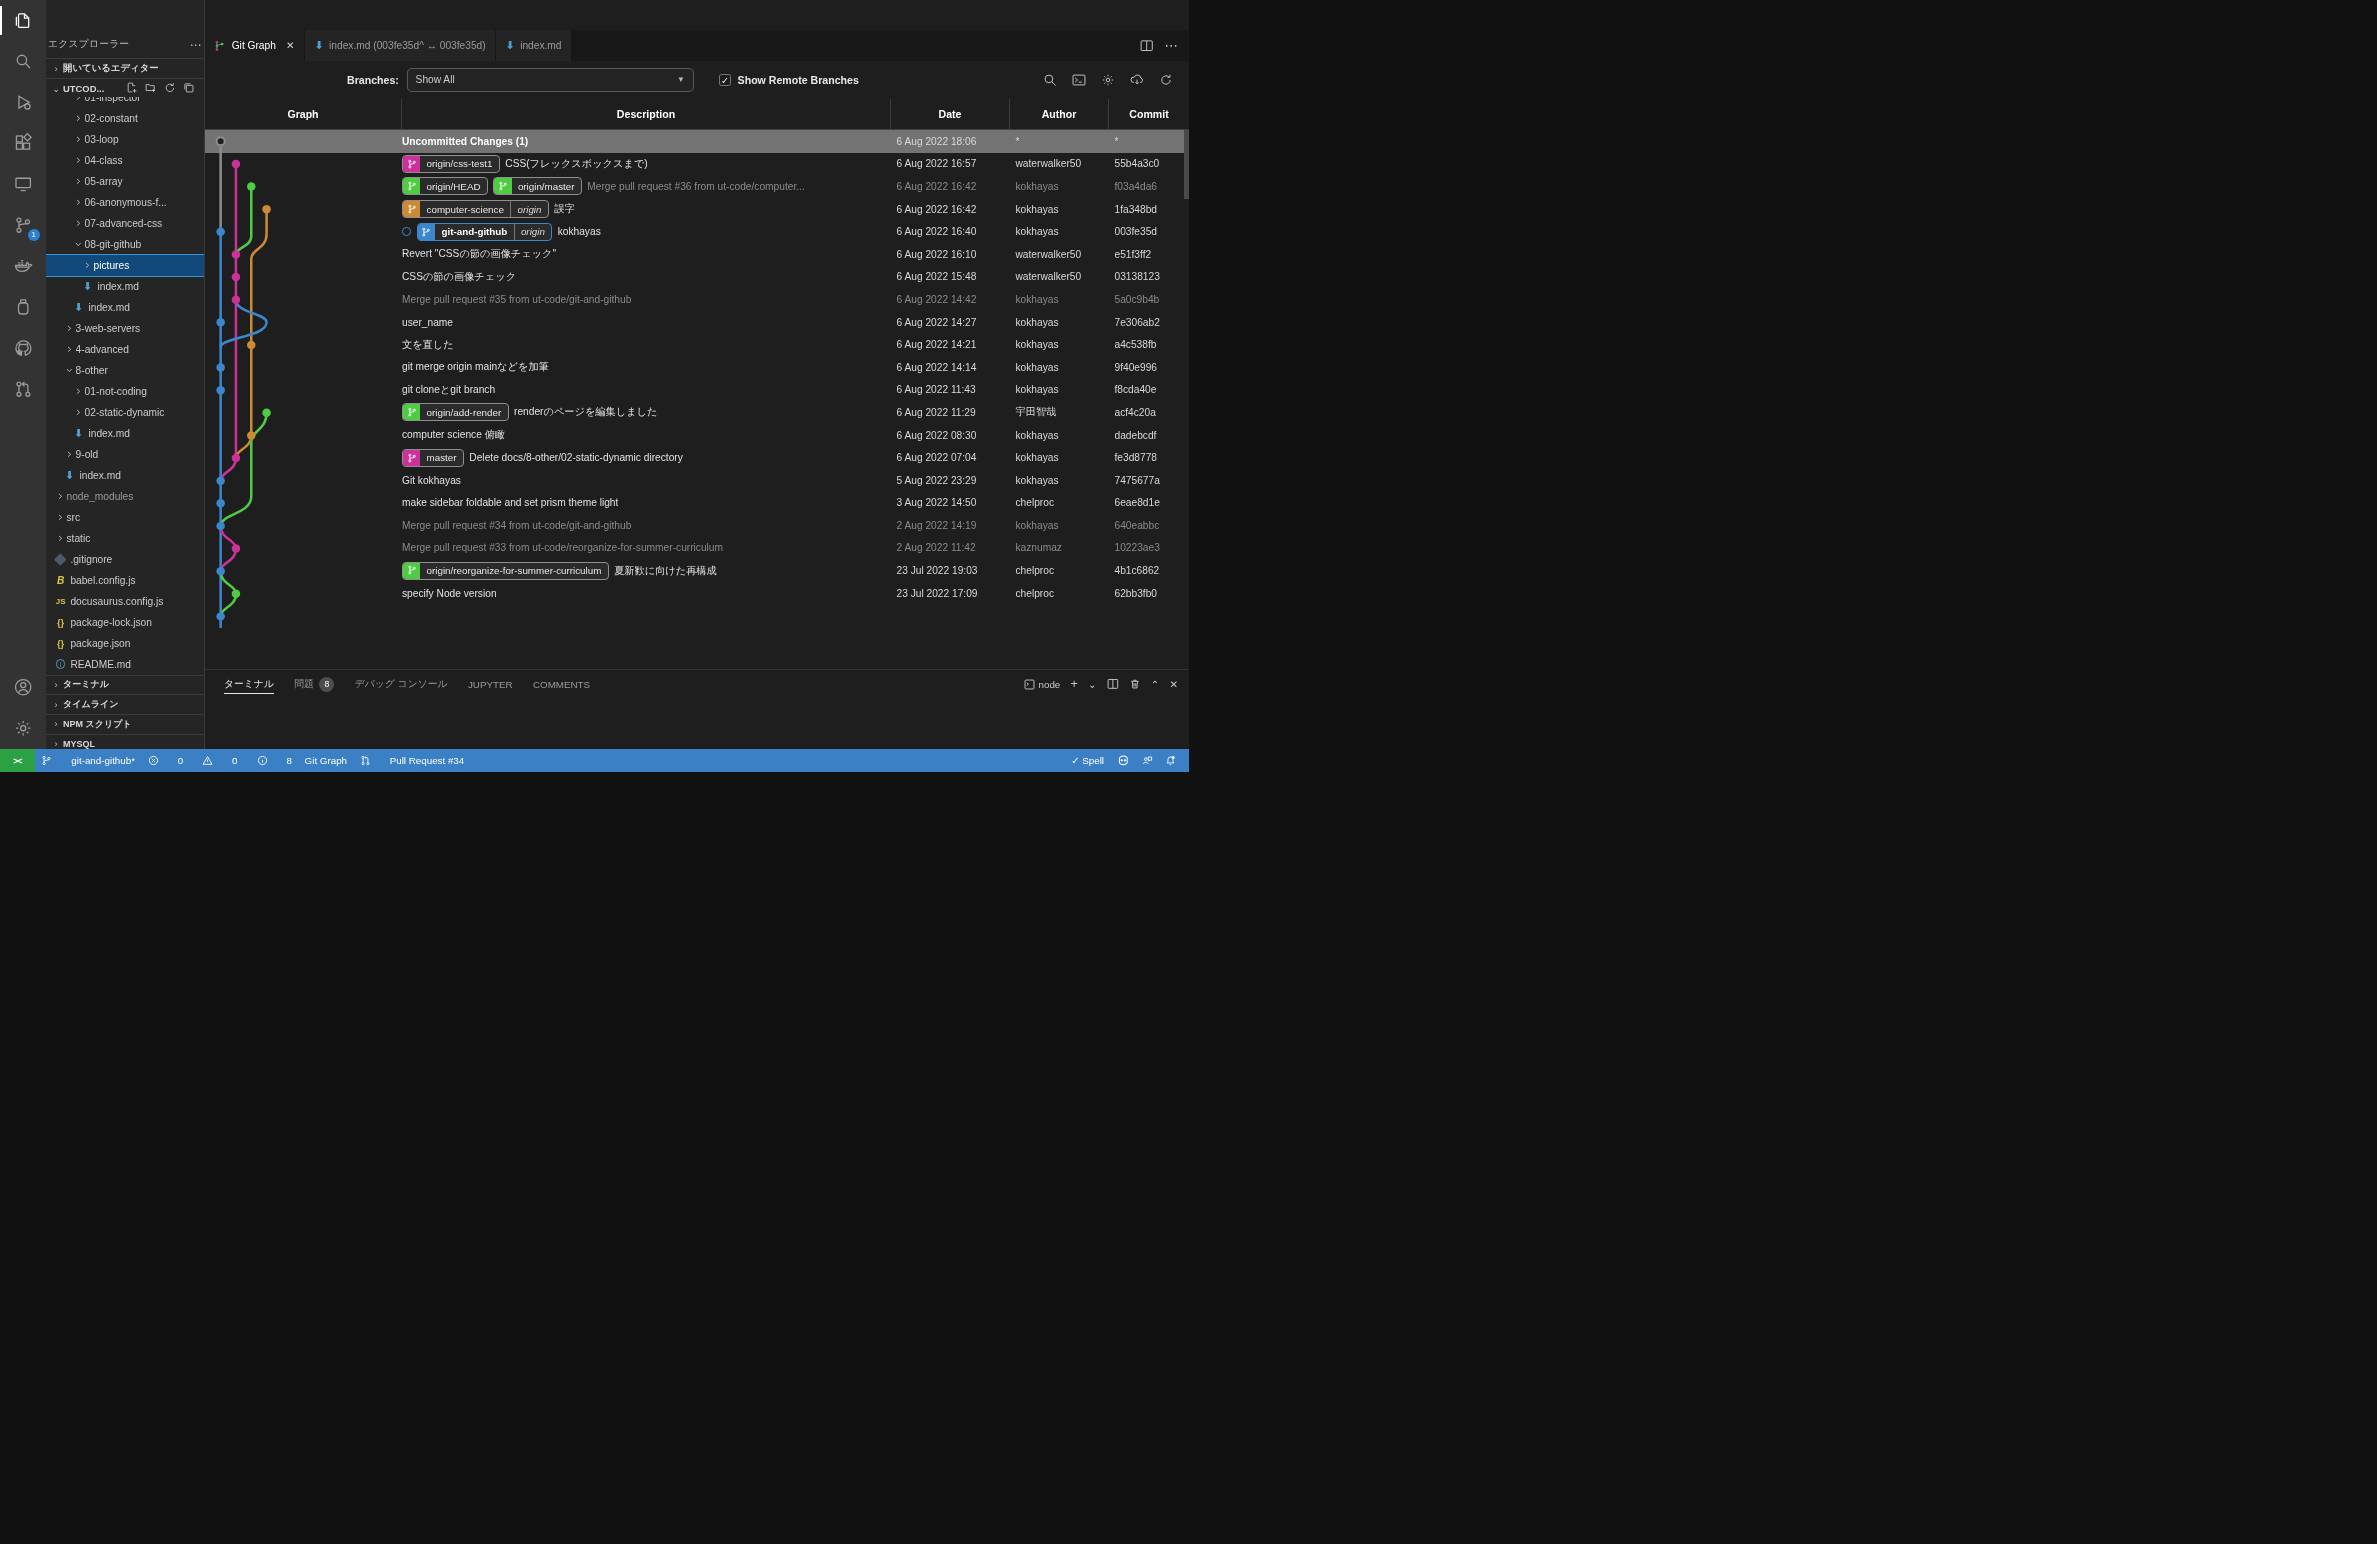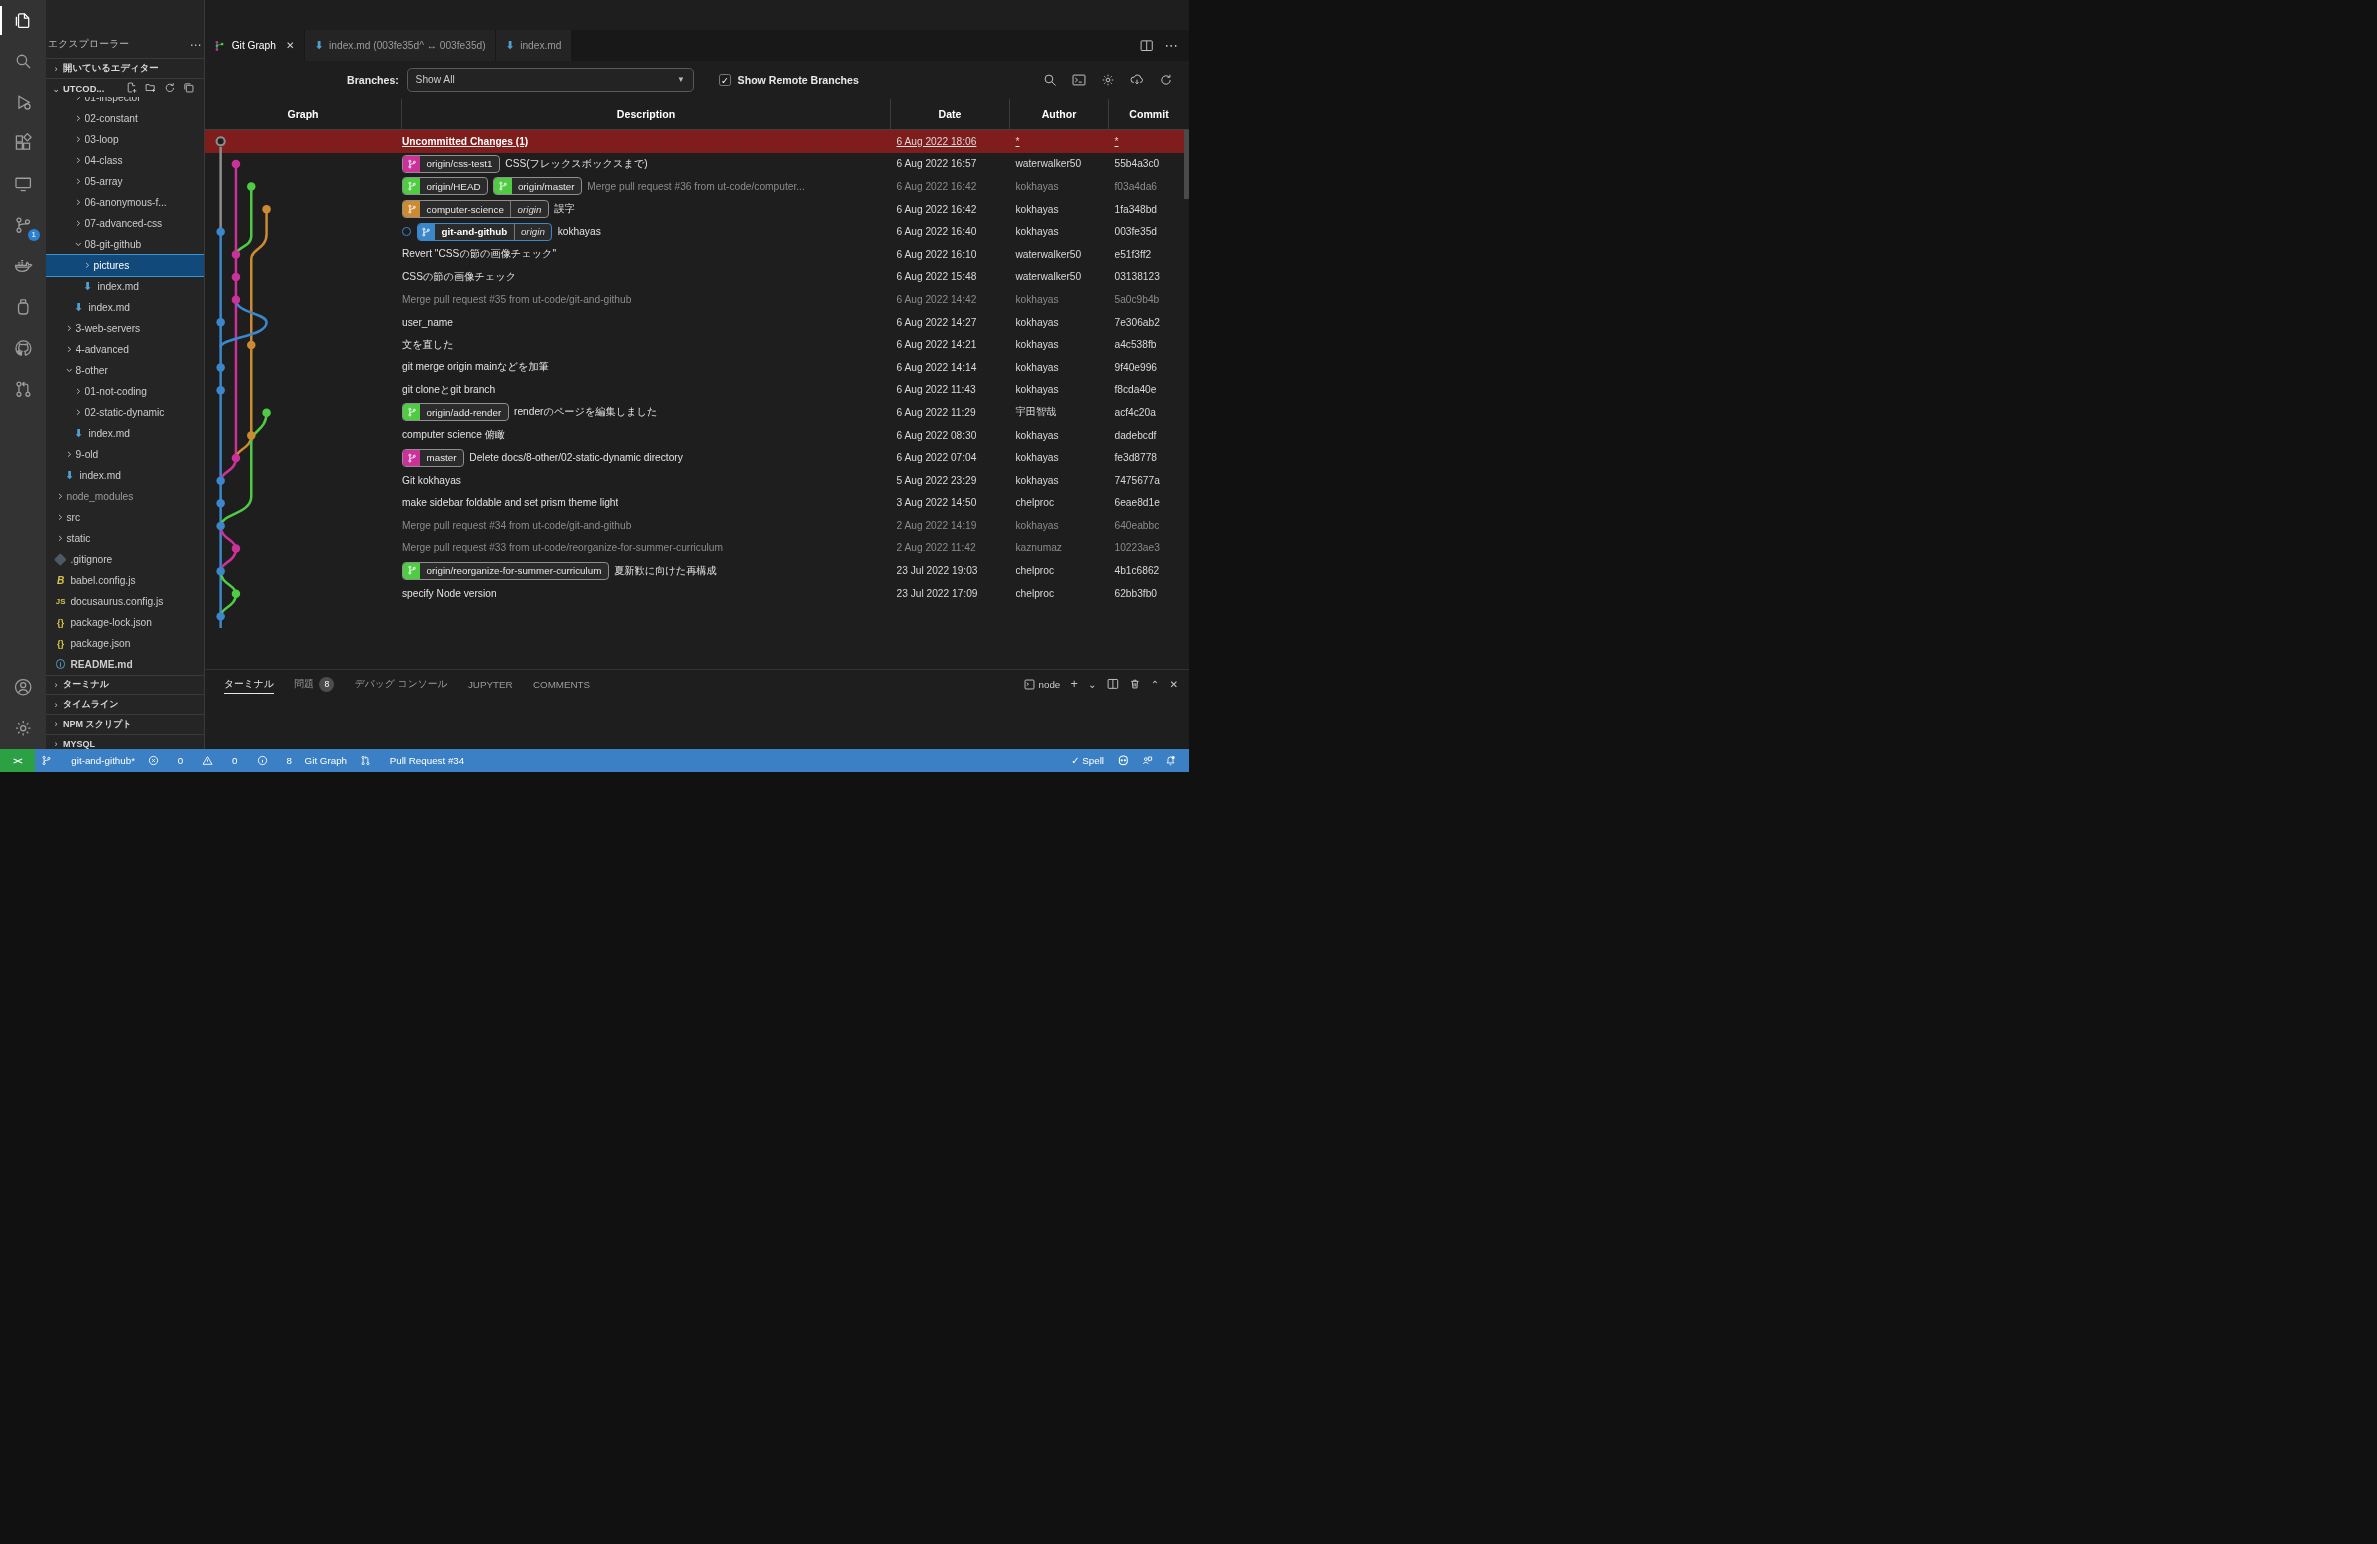--- a/index.html
+++ b/index.html
@@ -50,21 +50,21 @@
   .bb-checklabel{font-weight:bold;font-size:10.6px;color:#e8e8e8;margin-left:6.3px;}
   .bb-icons{margin-left:auto;display:flex;align-items:center;gap:15px;padding-right:15.7px;color:#c5c5c5;}
   .bb-icons svg{width:14px;height:14px;stroke:currentColor;fill:none;stroke-width:1.4;cursor:pointer;}
   
   #gg-header{position:absolute;left:0;right:0;top:99px;height:31px;display:flex;align-items:center;font-weight:bold;font-size:10.6px;color:#ffffff;border-bottom:0.8px solid #404040;}
   .hcell{display:flex;align-items:center;justify-content:center;height:100%;border-right:0.8px solid #3c3c3c;}
   .hcell:last-child{border-right:none;}
   #gg-body{position:absolute;left:0;right:0;top:130px;height:498px;overflow:hidden;}
   #graphsvg{position:absolute;left:0;top:0;z-index:1;pointer-events:none;}
   .gg-row{position:relative;height:22.6px;display:flex;align-items:center;font-size:10.2px;color:#e2e2e2;cursor:pointer;}
-  .gg-row.hl{background:#7f1d1d;text-decoration:underline;}
+  .gg-row.hl{background:#737373;}
   .gg-row.dim .c-desc,.gg-row.dim .c-date,.gg-row.dim .c-author,.gg-row.dim .c-hash{color:#8b8b8b;}
   .c-graph{width:197px;flex:none;}
   .c-desc{width:489px;flex:none;display:flex;align-items:center;overflow:hidden;white-space:nowrap;padding-right:7.9px;}
   .c-date{width:119px;flex:none;padding-left:5.5px;color:#d9d9d9;}
   .c-author{width:99px;flex:none;padding-left:5.5px;color:#d9d9d9;overflow:hidden;white-space:nowrap;}
   .c-hash{flex:1;padding-left:5.5px;color:#d9d9d9;}
   .desc-text{overflow:hidden;text-overflow:ellipsis;}
   .gg-row.boldrow .desc-text{font-weight:bold;color:#fff;}
   .ring{width:8.6px;height:8.6px;border:1.6px solid #3c87cc;border-radius:50%;margin-right:6.3px;flex:none;}
   .badge{display:inline-flex;align-items:stretch;height:18px;border:0.8px solid #8f8f8f;border-radius:3.9px;overflow:hidden;margin-right:5.5px;background:#2b2b2b;flex:none;}
@@ -467,21 +467,21 @@
         </div>
         <div class="t-row">
           <div class="t-inner" style="padding-left: 7.9px;">
             <span class="t-icon">
               <span style="color:#d6c44a;font-weight:bold;font-size:9.4px;">{}</span>
             </span>
             <span class="t-label">package.json</span>
           </div>
         </div>
         <div class="t-row">
-          <div class="t-inner" style="padding-left: 7.9px; font-weight: bold;">
+          <div class="t-inner" style="padding-left: 7.9px;">
             <span class="t-icon">
               <span style="color:#519aba;border:0.8px solid #519aba;border-radius:50%;width:9.4px;height:9.4px;display:inline-flex;align-items:center;justify-content:center;font-size:7px;">i</span>
             </span>
             <span class="t-label">README.md</span>
           </div>
         </div>
       </div>
     <div class="sb-bottom">
         <div class="sb-section">
           <span class="chev">›</span>

